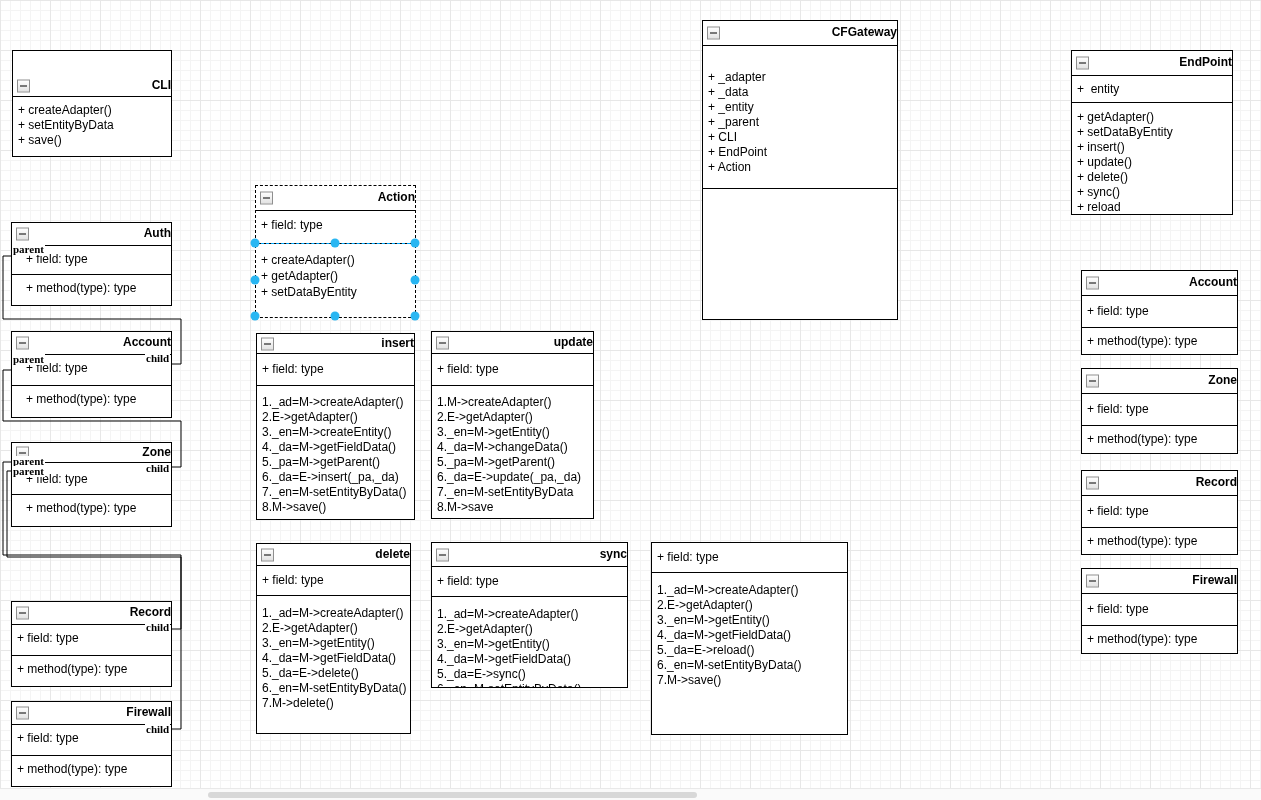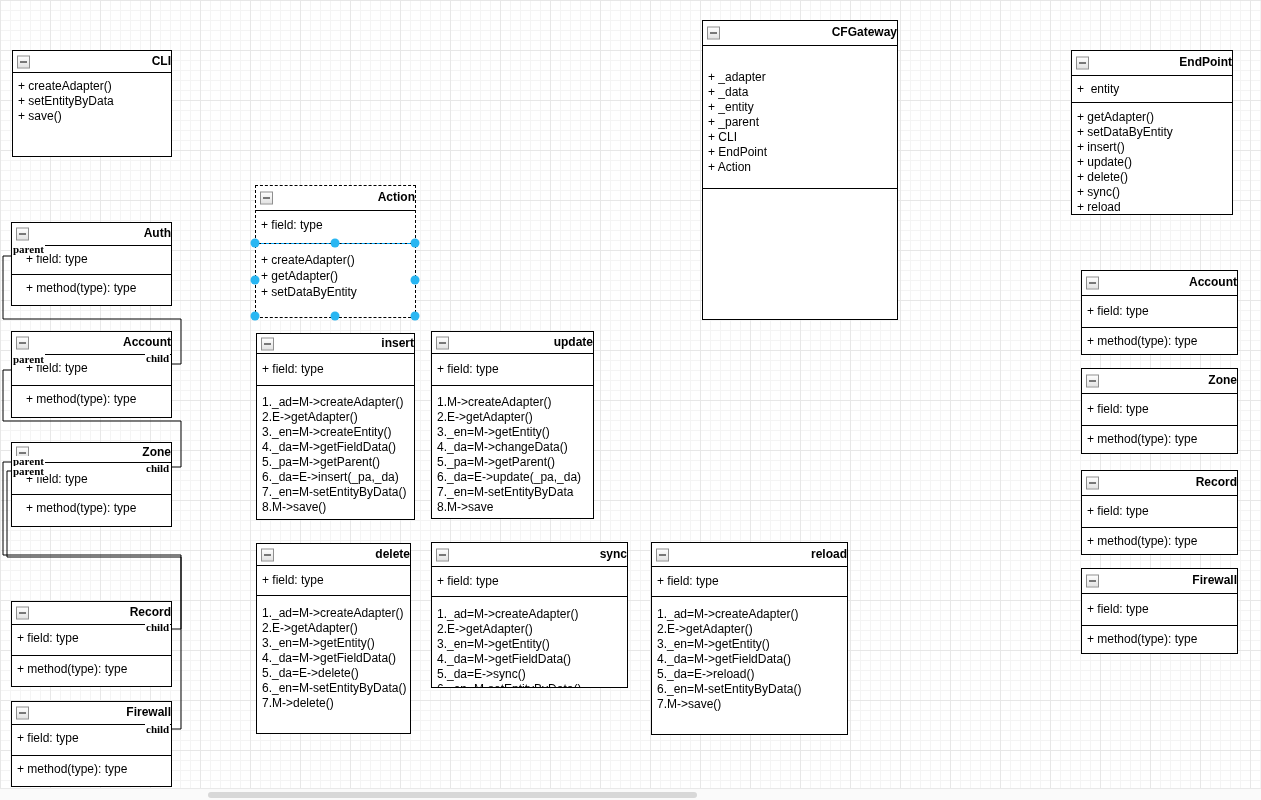--- a/index.html
+++ b/index.html
@@ -38,21 +38,21 @@
 <div class="canvas">
 
   <svg class="edges" width="1261" height="788">
     <polyline points="11,256 3,256 3,319 181,319 181,364 172,364" fill="none" stroke="#000" stroke-width="1"></polyline>
     <polyline points="11,370 3,370 3,421 181,421 181,467 172,467" fill="none" stroke="#000" stroke-width="1"></polyline>
     <polyline points="11,462 3,462 3,555 181,555 181,629 172,629" fill="none" stroke="#000" stroke-width="1"></polyline>
     <polyline points="11,471 7,471 7,557 181,557 181,729 172,729" fill="none" stroke="#000" stroke-width="1"></polyline>
   </svg>
 
   <div class="box" style="left:12px;top:50px;width:160px;height:107px;">
-    <div class="ttl" style="height:22px;line-height:20px;">
+    <div class="ttl" style="height:22px;line-height:20px;margin-top:24px;">
       <span class="collapse">
           <span class="minus"></span>
         </span>
       <span>CLI</span>
     </div>
     <div class="sec methods">
       <div class="ln">+ createAdapter()</div>
       <div class="ln">+ setEntityByData</div>
       <div class="ln">+ save()</div>
     </div>
@@ -230,26 +230,20 @@
       <div class="ln">2.E-&gt;getAdapter()</div>
       <div class="ln">3._en=M-&gt;getEntity()</div>
       <div class="ln">4._da=M-&gt;getFieldData()</div>
       <div class="ln">5._da=E-&gt;sync()</div>
       <div class="ln">6._en=M-setEntityByData()</div>
       <div class="ln">7.M-&gt;save()</div>
     </div>
   </div>
 
   <div class="box" style="left:651px;top:542px;width:197px;height:193px;">
-    <div class="ttl" style="height:24px;line-height:22px;">
-      <span class="collapse">
-          <span class="minus"></span>
-        </span>
-      <span>reload</span>
-    </div>
     <div class="sec b" style="height:30px;padding-top:7px;">
       <div class="ln">+ field: type</div>
     </div>
     <div class="sec methods" style="padding-top:10px;">
       <div class="ln">1._ad=M-&gt;createAdapter()</div>
       <div class="ln">2.E-&gt;getAdapter()</div>
       <div class="ln">3._en=M-&gt;getEntity()</div>
       <div class="ln">4._da=M-&gt;getFieldData()</div>
       <div class="ln">5._da=E-&gt;reload()</div>
       <div class="ln">6._en=M-setEntityByData()</div>

